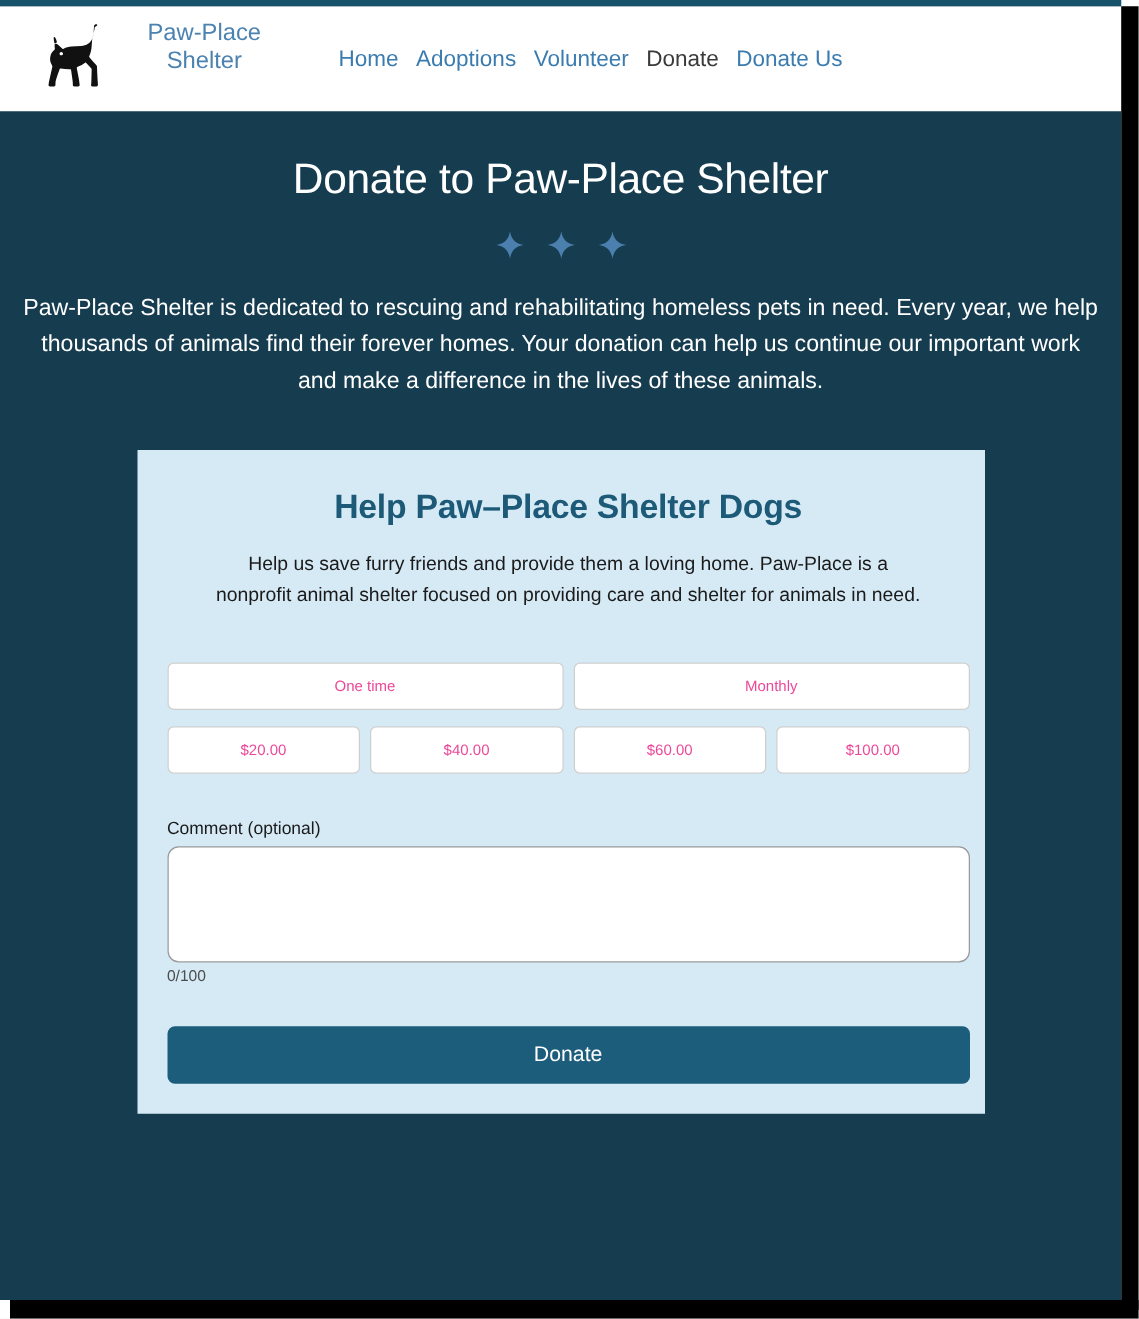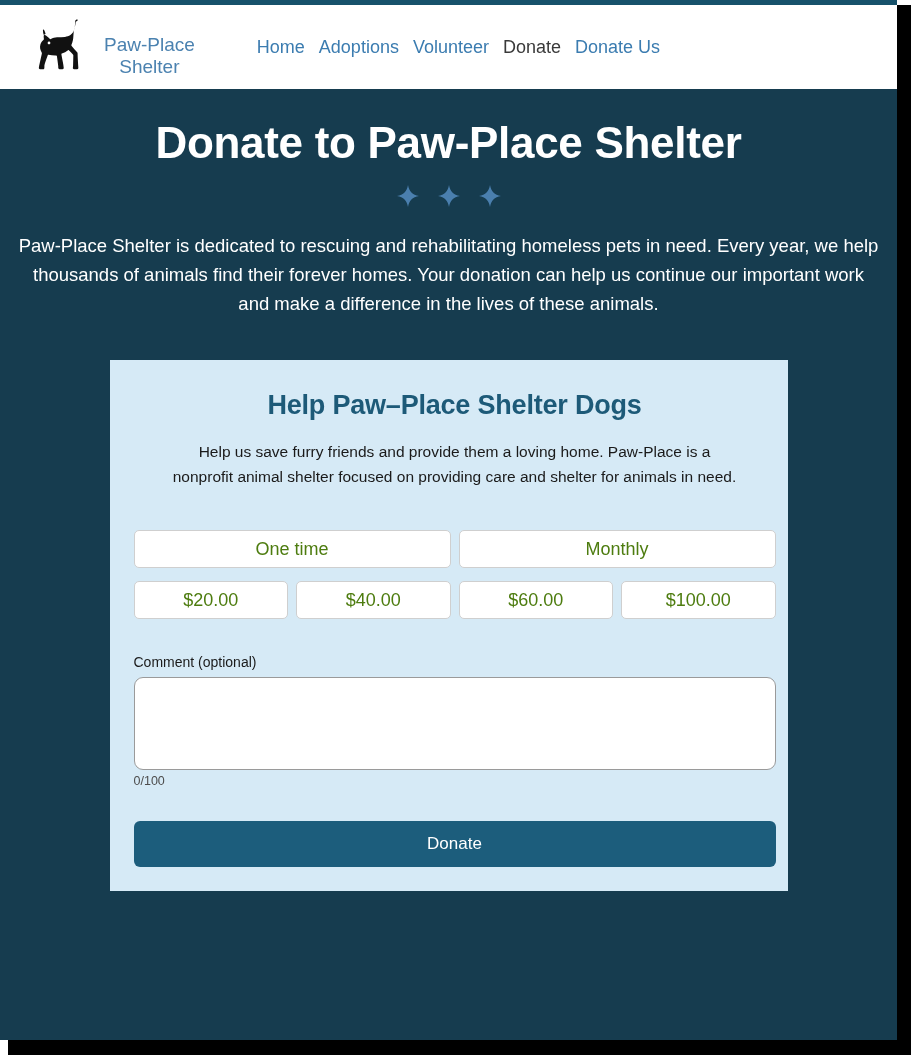--- a/index.html
+++ b/index.html
@@ -59,22 +59,22 @@
   .navbar {
     height: 84px;
     background: #ffffff;
     display: flex;
     align-items: center;
     padding-left: 28px;
   }
 
   .brand {
     display: flex;
-    align-items: flex-end;
-    gap: 14px;
+    align-items: flex-start;
+    gap: 28px;
   }
 
   .cat-logo {
     width: 62px;
     height: 62px;
     flex: none;
     display: block;
   }
 
   .brand-name {
@@ -106,22 +106,22 @@
   }
 
   
   .hero {
     padding: 34px 14px 0 14px;
     text-align: center;
   }
 
   .hero-title {
     color: #ffffff;
-    font-size: 44px;
-    font-weight: bold;
+    font-size: 34px;
+    font-weight: normal;
     letter-spacing: -0.3px;
     line-height: 40px;
   }
 
   .sparkles {
     margin-top: 22px;
     display: flex;
     justify-content: center;
     gap: 19px;
   }
@@ -179,22 +179,22 @@
   .freq-row { margin-top: 41px; }
   .amt-row  { margin-top: 13px; }
   .other-row{ margin-top: 11px; }
 
   .opt-btn {
     flex: 1;
     height: 38px;
     background: #ffffff;
     border: 1px solid #cfcfcf;
     border-radius: 5px;
-    color: #4d7c0f;
-    font-size: 18px;
+    color: #ec4899;
+    font-size: 12px;
     font-family: "Liberation Sans", sans-serif;
     cursor: pointer;
     display: flex;
     align-items: center;
     justify-content: center;
   }
 
   .comment-label {
     margin-top: 35px;
     color: #1a1a1a;

